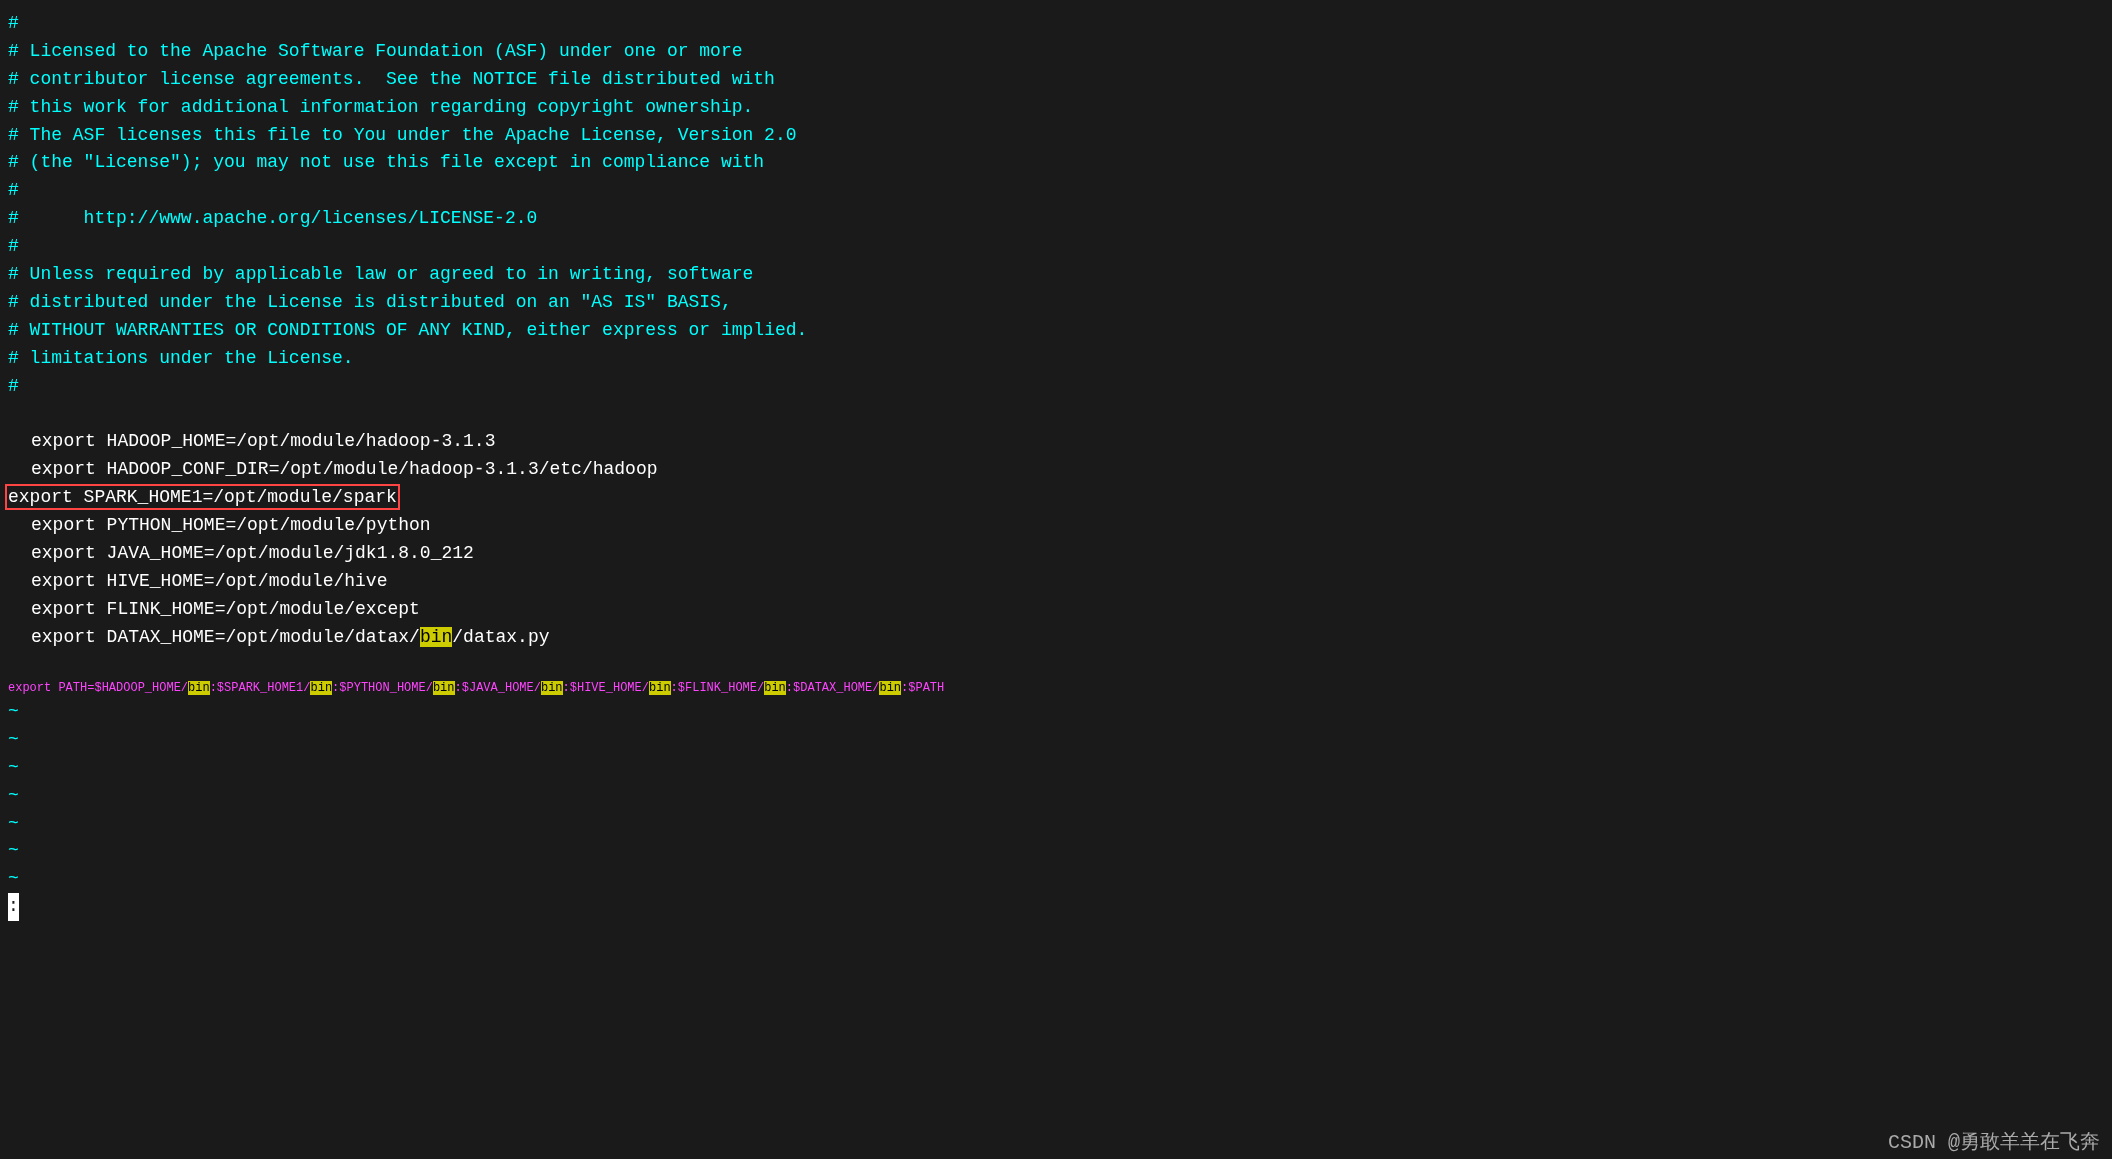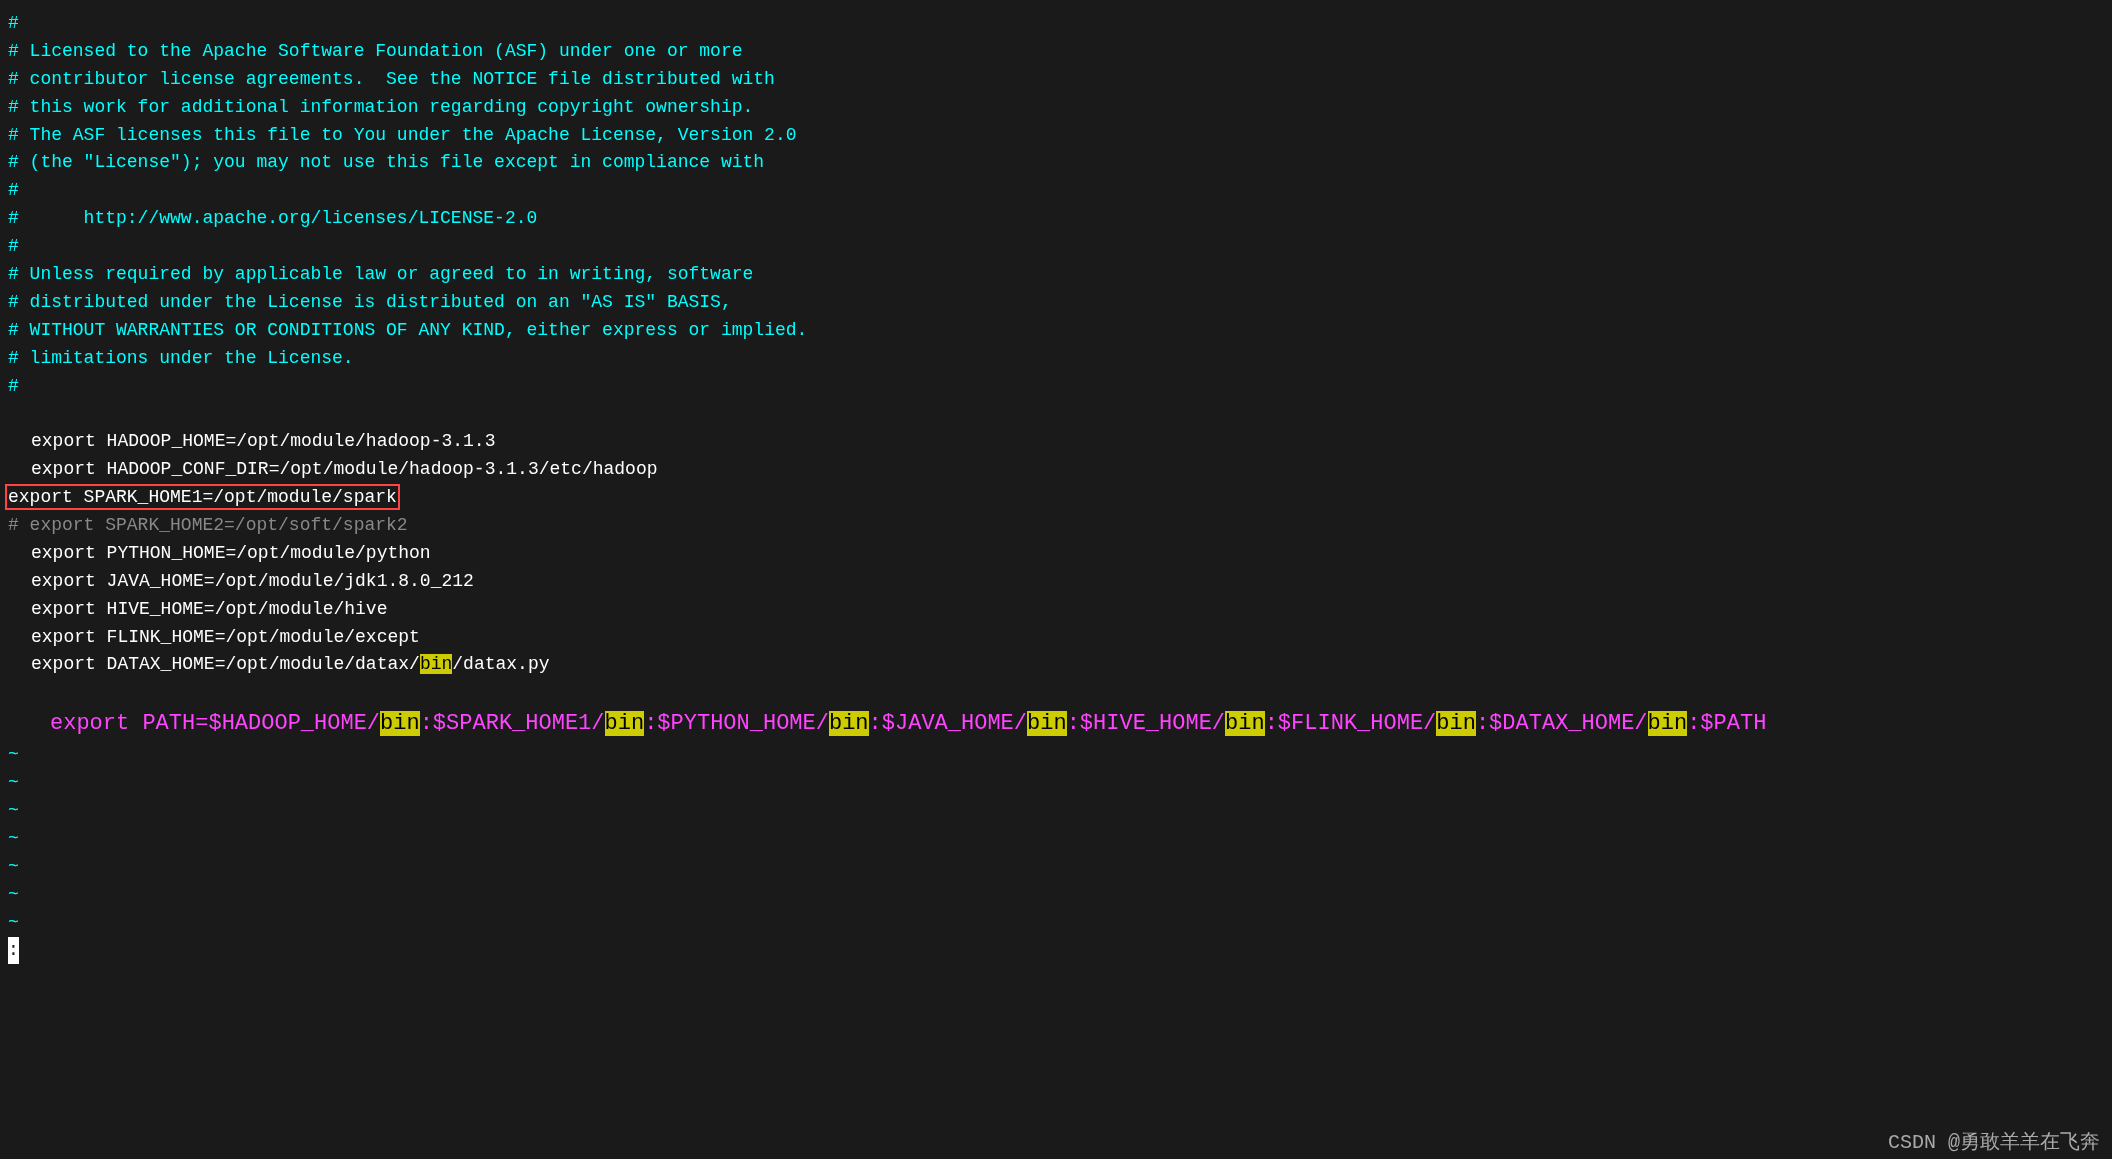--- a/index.html
+++ b/index.html
@@ -56,22 +56,21 @@
     .yellow-highlight {
       background-color: #cccc00;
       color: #000000;
     }
 
     .path-line {
       color: #ff44ff;
       white-space: pre;
       line-height: 1.55;
       display: block;
-      font-size: 22px;
-      margin-left: 42px;
+      font-size: 12px;
     }
 
     .tilde-line {
       color: #00ffff;
       white-space: pre;
       line-height: 1.55;
       display: block;
       font-size: 18px;
     }
 
@@ -126,21 +125,20 @@
   <span class="line comment"># WITHOUT WARRANTIES OR CONDITIONS OF ANY KIND, either express <span style="color:#00ffff">or</span> implied.</span>
   <span class="line comment"># limitations under the License.</span>
   <span class="line comment">#</span>
   <span class="line"> </span>
 
   <span class="line export-line">export HADOOP_HOME=/opt/module/hadoop-3.1.3</span>
   <span class="line export-line">export HADOOP_CONF_DIR=/opt/module/hadoop-3.1.3/etc/hadoop</span>
 
   <span class="line"><span class="red-box">export SPARK_HOME1=/opt/module/spark</span></span>
 
-  <span class="line commented-out"># export SPARK_HOME2=/opt/soft/spark2</span>
 
   <span class="line export-line">export PYTHON_HOME=/opt/module/python</span>
   <span class="line export-line">export JAVA_HOME=/opt/module/jdk1.8.0_212</span>
   <span class="line export-line">export HIVE_HOME=/opt/module/hive</span>
   <span class="line export-line">export FLINK_HOME=/opt/module/except</span>
 
   <span class="line export-line">export DATAX_HOME=/opt/module/datax/<span class="yellow-highlight">bin</span>/datax.py</span>
 
   <span class="line"> </span>
 

